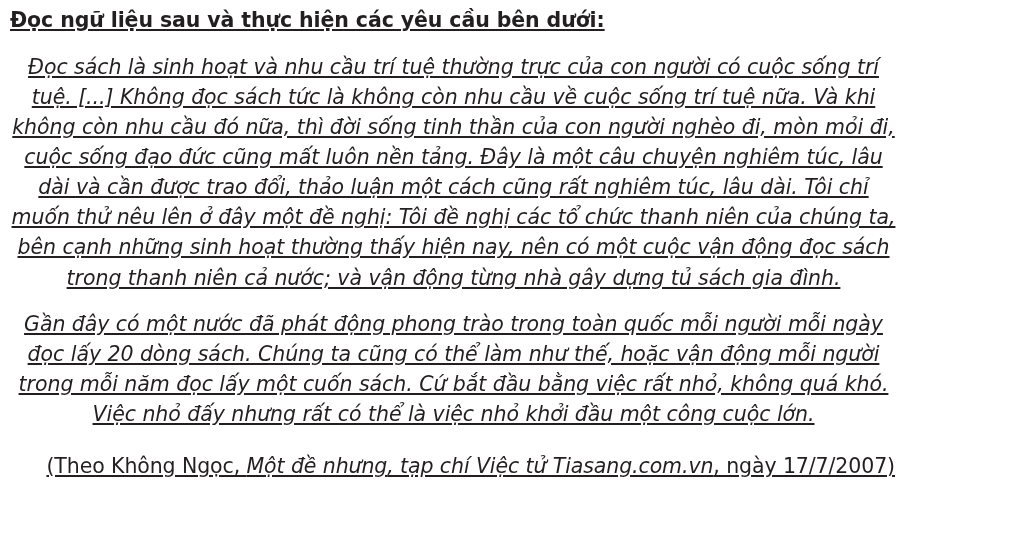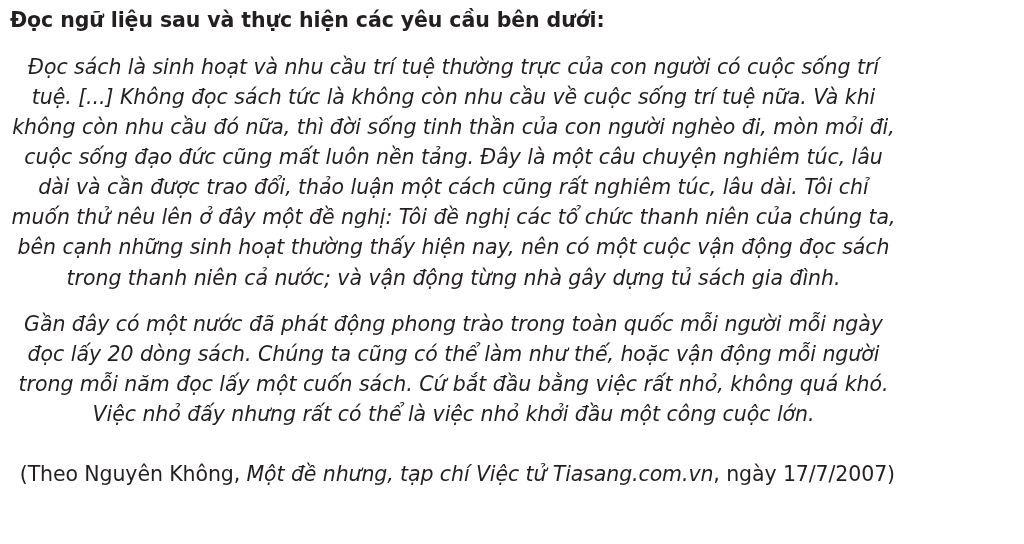--- a/index.html
+++ b/index.html
@@ -13,38 +13,39 @@
     font-family: "DejaVu Sans", "Liberation Sans", sans-serif;
     color: #231f20;
     overflow: hidden;
   }
   .page {
     width: 919px;
     height: 544px;
     box-sizing: border-box;
     padding: 8px 22px 6px 10px;
     position: relative;
+    text-decoration: underline;
   }
   .prompt {
     font-size: 20.5px;
     font-weight: bold;
     line-height: 1.25;
     margin: 0 0 18px 0;
     letter-spacing: -0.1px;
   }
   .passage {
     font-style: italic;
     font-size: 20.5px;
     line-height: 1.47;
     margin: 0 0 16px 0;
     text-align: center;
     letter-spacing: -0.05px;
   }
   .passage.second {
-    margin-bottom: 32px;
+    margin-bottom: 24px;
   }
   .attribution {
     font-size: 20.5px;
     line-height: 1.35;
     text-align: right;
     margin: 0;
     padding-right: 2px;
     letter-spacing: -0.1px;
   }
   .attribution .ital {
@@ -55,15 +56,15 @@
 <body>
 
 <div class="page">
 
   <p class="prompt">Đọc ngữ liệu sau và thực hiện các yêu cầu bên dưới:</p>
 
   <p class="passage first">Đọc sách là sinh hoạt và nhu cầu trí tuệ thường trực của con người có cuộc sống trí tuệ. [...] Không đọc sách tức là không còn nhu cầu về cuộc sống trí tuệ nữa. Và khi không còn nhu cầu đó nữa, thì đời sống tinh thần của con người nghèo đi, mòn mỏi đi, cuộc sống đạo đức cũng mất luôn nền tảng. Đây là một câu chuyện nghiêm túc, lâu dài và cần được trao đổi, thảo luận một cách cũng rất nghiêm túc, lâu dài. Tôi chỉ muốn thử nêu lên ở đây một đề nghị: Tôi đề nghị các tổ chức thanh niên của chúng ta, bên cạnh những sinh hoạt thường thấy hiện nay, nên có một cuộc vận động đọc sách trong thanh niên cả nước; và vận động từng nhà gây dựng tủ sách gia đình.</p>
 
   <p class="passage second">Gần đây có một nước đã phát động phong trào trong toàn quốc mỗi người mỗi ngày đọc lấy 20 dòng sách. Chúng ta cũng có thể làm như thế, hoặc vận động mỗi người trong mỗi năm đọc lấy một cuốn sách. Cứ bắt đầu bằng việc rất nhỏ, không quá khó. Việc nhỏ đấy nhưng rất có thể là việc nhỏ khởi đầu một công cuộc lớn.</p>
 
-  <p class="attribution"><span>(Theo Nguyên Không, </span><span class="ital">Một đề nhưng</span><span class="ital">, tạp chí Việc tử Tiasang.com.vn</span><span>, ngày 17/7/2007)</span></p>
+  <p class="attribution"><span>(Theo Không Ngọc, </span><span class="ital">Một đề nhưng</span><span class="ital">, tạp chí Việc tử Tiasang.com.vn</span><span>, ngày 17/7/2007)</span></p>
 
 </div>
 
 </body></html>

